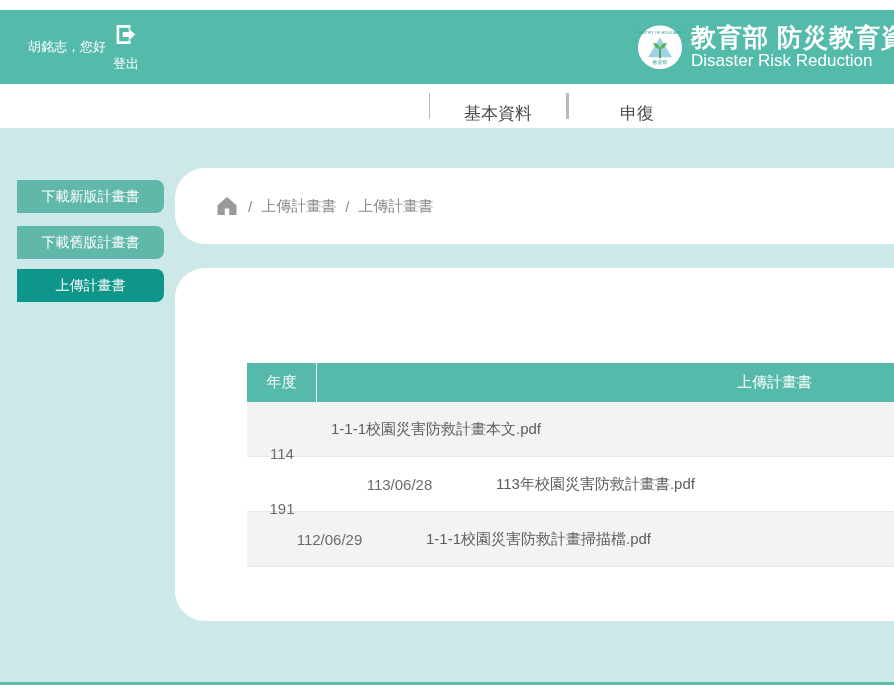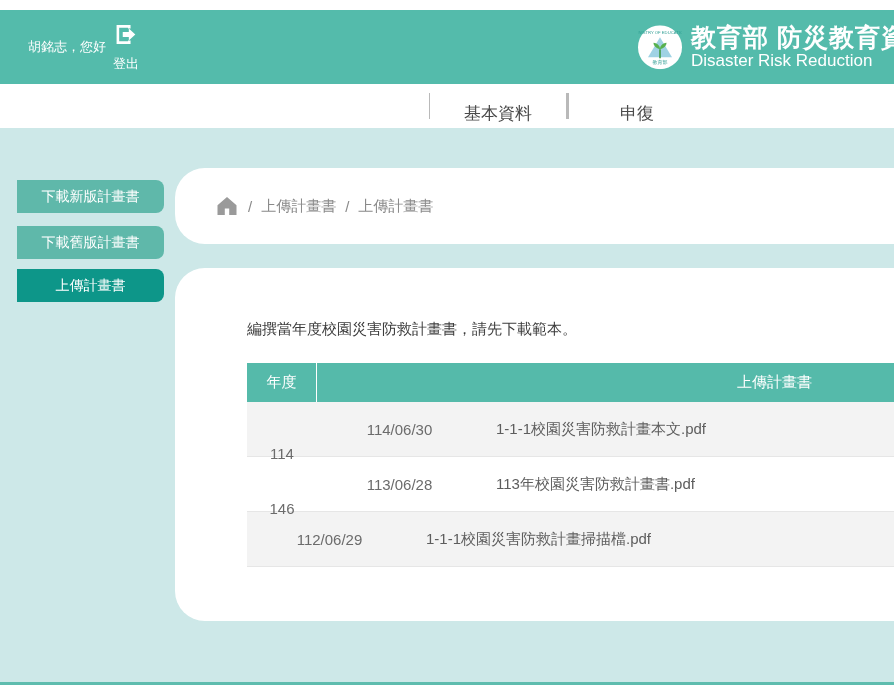--- a/index.html
+++ b/index.html
@@ -127,37 +127,35 @@
         </span>
       </button>
       <span>/</span>
       <a class="crumb-link">上傳計畫書</a>
       <span>/</span>
       <a class="crumb-link">上傳計畫書</a>
     </div>
   </section>
 
   <section class="card card-main">
-    <p class="intro">編撰當年度校園災害防救計畫書，請先下載範本。</p>
 
     <div class="plan-table">
       <div class="thead">
         <div class="th th-year">年度</div>
         <div class="th th-file">上傳計畫書</div>
       </div>
       <div class="tbody">
         <div class="trow">
           <div class="td-year">114</div>
-          <div class="td-date">114/06/30</div>
           <div class="td-file">
               <a class="file-link">1-1-1校園災害防救計畫本文.pdf</a>
             </div>
         </div>
         <div class="trow">
-          <div class="td-year">146</div>
+          <div class="td-year">191</div>
           <div class="td-date">113/06/28</div>
           <div class="td-file">
               <a class="file-link">113年校園災害防救計畫書.pdf</a>
             </div>
         </div>
         <div class="trow">
           <div class="td-date">112/06/29</div>
           <div class="td-file">
               <a class="file-link">1-1-1校園災害防救計畫掃描檔.pdf</a>
             </div>

